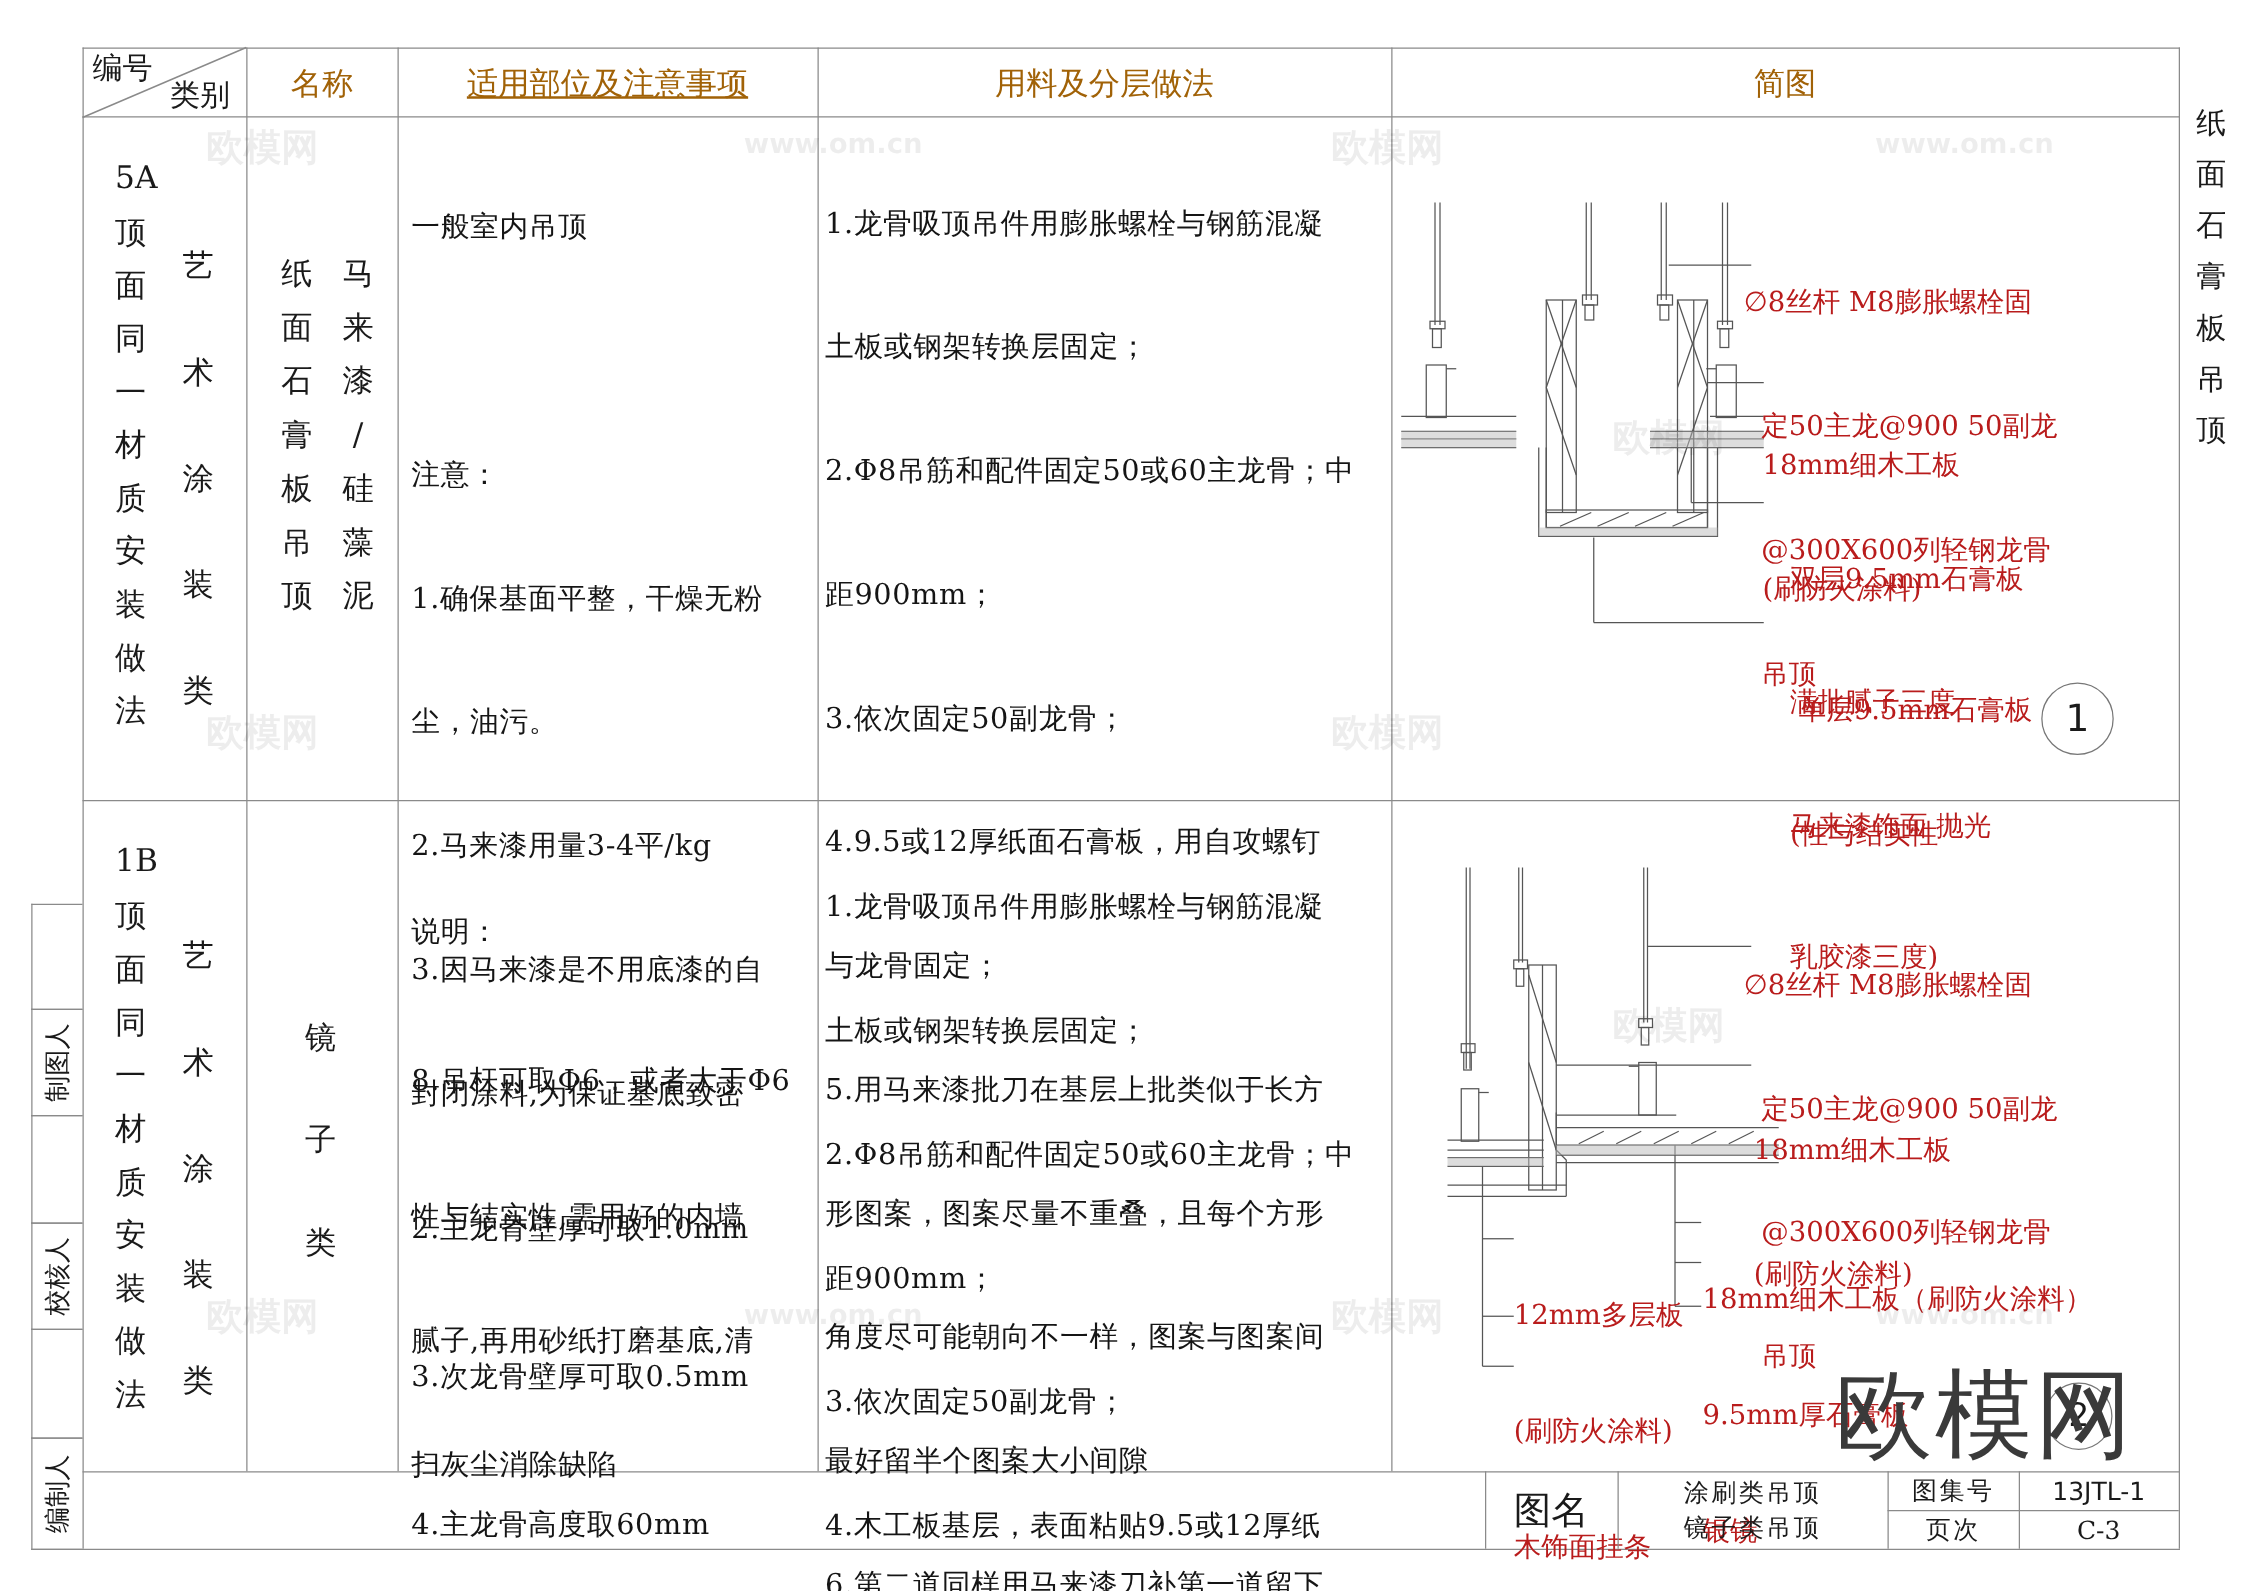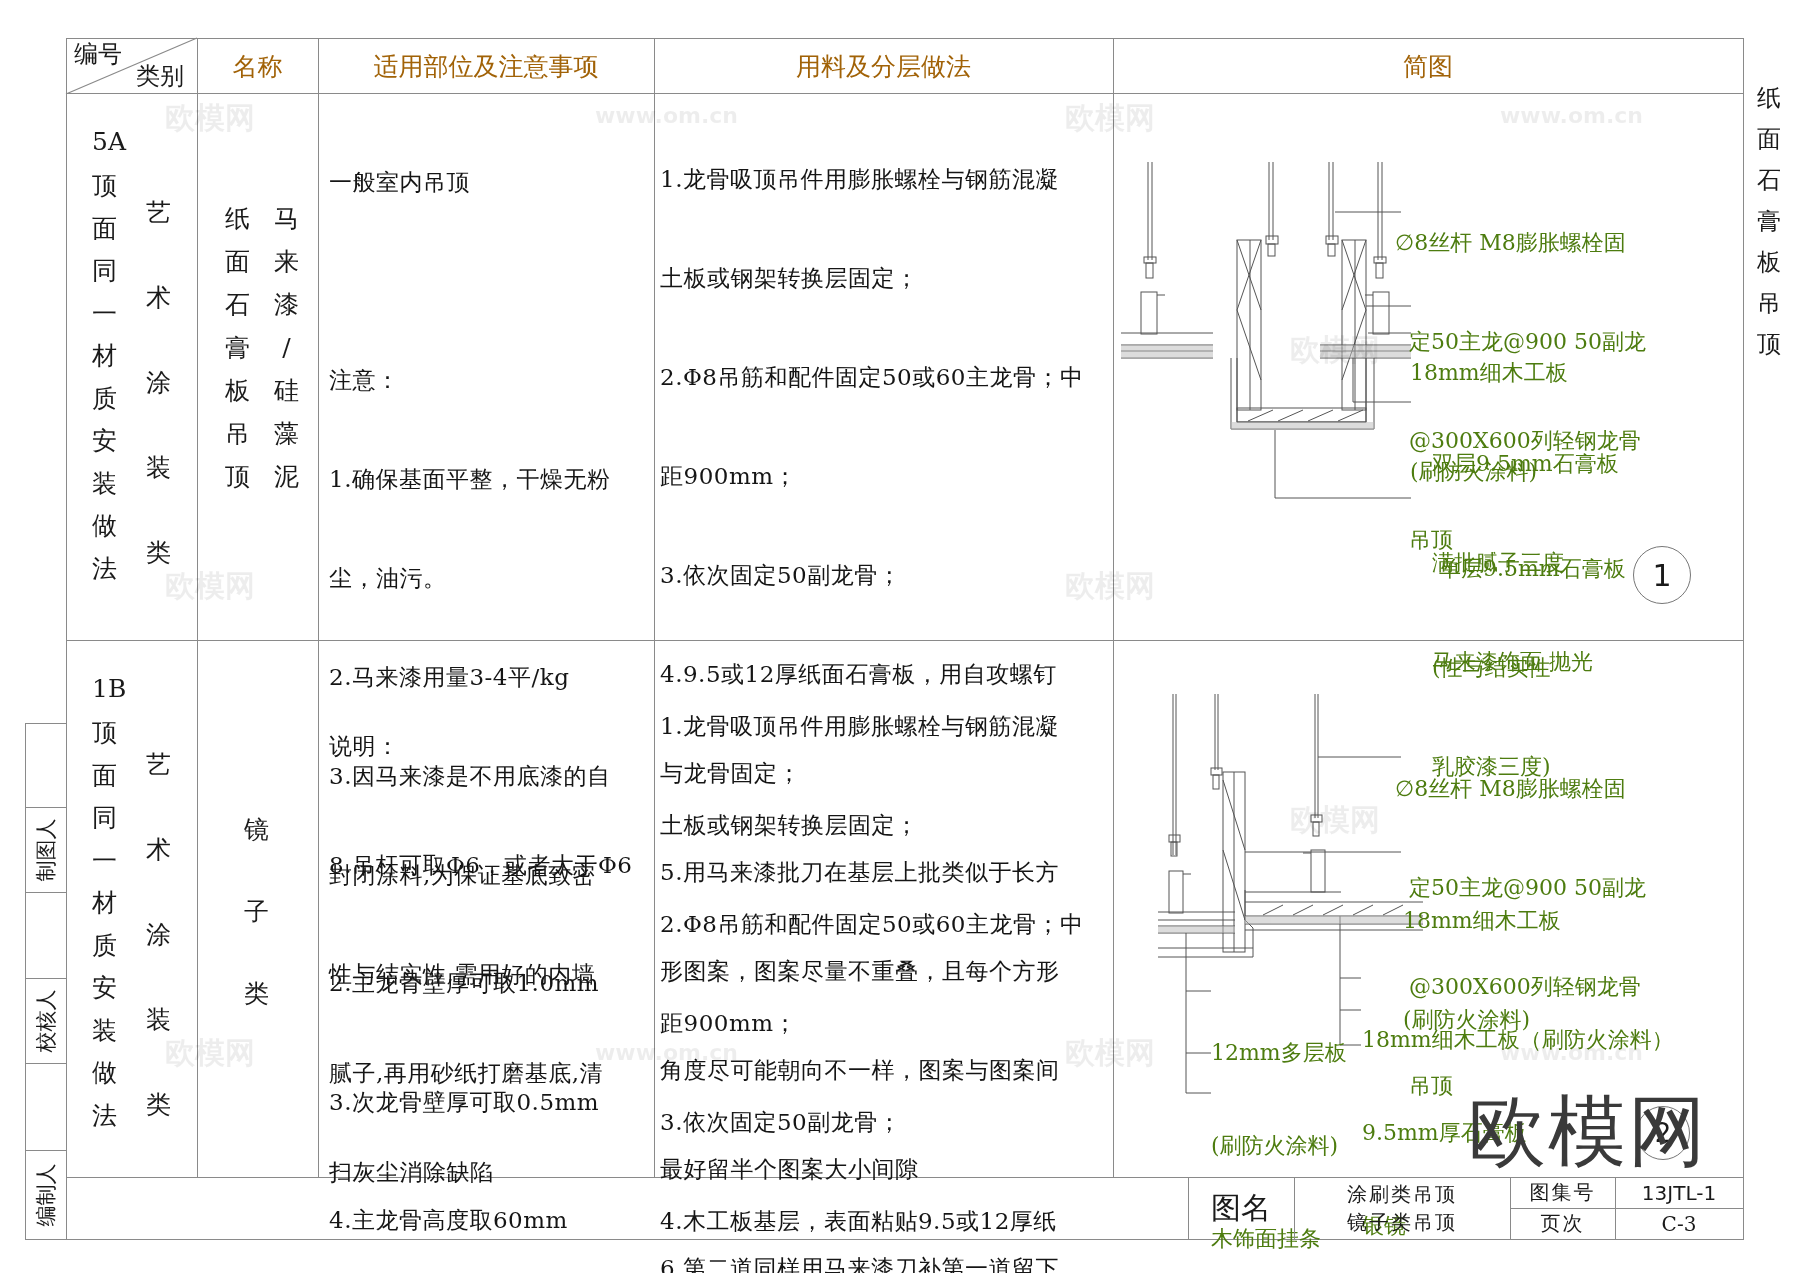--- a/index.html
+++ b/index.html
@@ -6,21 +6,21 @@
     body { width: 1800px; height: 1273px; position: relative; overflow: hidden;
            font-family: "DejaVu Serif", "Liberation Serif", serif; color: #1a1a1a; }
     .abs { position: absolute; }
     .line-h { position: absolute; height: 0; border-top: 1.5px solid #8a8a8a; }
     .line-v { position: absolute; width: 0; border-left: 1.5px solid #8a8a8a; }
     .hdr { position: absolute; top: 38px; height: 56px; display: flex; align-items: center; justify-content: center;
            font-family: "DejaVu Sans", "Liberation Sans", sans-serif; font-size: 25px; color: #a16207; }
     .vtext { position: absolute; display: flex; flex-direction: column; align-items: center; font-size: 25px; line-height: 42px; }
     .para { position: absolute; font-size: 23px; line-height: 33px; white-space: pre; color: #151515; letter-spacing: 0.5px; }
     .para div { height: 33px; }
-    .diag-label { position: absolute; font-size: 22px; line-height: 33px; white-space: pre; color: #4d7c0f; }
+    .diag-label { position: absolute; font-size: 22px; line-height: 33px; white-space: pre; color: #b91c1c; }
     .sidebar-cell { position: absolute; left: 25px; width: 41px; border: 1.5px solid #8a8a8a; border-right: none; box-sizing: border-box; }
     .sidebar-label { position: absolute; left: 25px; width: 41px; display: flex; align-items: center; justify-content: center; }
     .sidebar-label span { display: block; transform: rotate(-90deg); white-space: nowrap; font-size: 21px; }
     .tb-text { position: absolute; display: flex; align-items: center; justify-content: center; font-family: "DejaVu Sans", "Liberation Sans", sans-serif; }
     .watermark { position: absolute; color: rgba(0,0,0,0.07); font-family: "DejaVu Sans", sans-serif; font-weight: bold; pointer-events: none; }
     .circle-num { position: absolute; border: 1.3px solid #777; border-radius: 50%; display: flex; align-items: center; justify-content: center;
                   font-family: "DejaVu Sans", "Liberation Sans", sans-serif; font-size: 30px; }
     .big-wm { position: absolute; font-family: "DejaVu Sans", "Liberation Sans", sans-serif; font-size: 78px; color: #3a3a3a; letter-spacing: 2px; }
     svg { position: absolute; overflow: visible; }
   </style>
@@ -41,21 +41,21 @@
 <div class="line-v" style="left:1743px; top:38px; height:1201px;"></div>
 
 <svg style="left:66px; top:38px;" width="131" height="56">
   <line x1="0" y1="56" x2="131" y2="0" stroke="#8a8a8a" stroke-width="1.2"></line>
 </svg>
 
 <div>
   <div class="abs" style="left:74px; top:38px; font-family:'DejaVu Sans',sans-serif; font-size:24px;">编号</div>
   <div class="abs" style="left:136px; top:60px; font-family:'DejaVu Sans',sans-serif; font-size:24px;">类别</div>
   <div class="hdr" style="left:197px; width:121px;">名称</div>
-  <div class="hdr" style="left:318px; width:336px;">适用部位及注意事项</div>
+  <div class="hdr" style="left:318px; width:336px;text-decoration:underline;">适用部位及注意事项</div>
   <div class="hdr" style="left:654px; width:459px;">用料及分层做法</div>
   <div class="hdr" style="left:1113px; width:630px;">简图</div>
 </div>
 
 <div class="vtext" style="left:1757px; top:78px; font-family:'DejaVu Sans',sans-serif; font-size:24px; line-height:41px;">
   <span>纸</span>
   <span>面</span>
   <span>石</span>
   <span>膏</span>
   <span>板</span>

